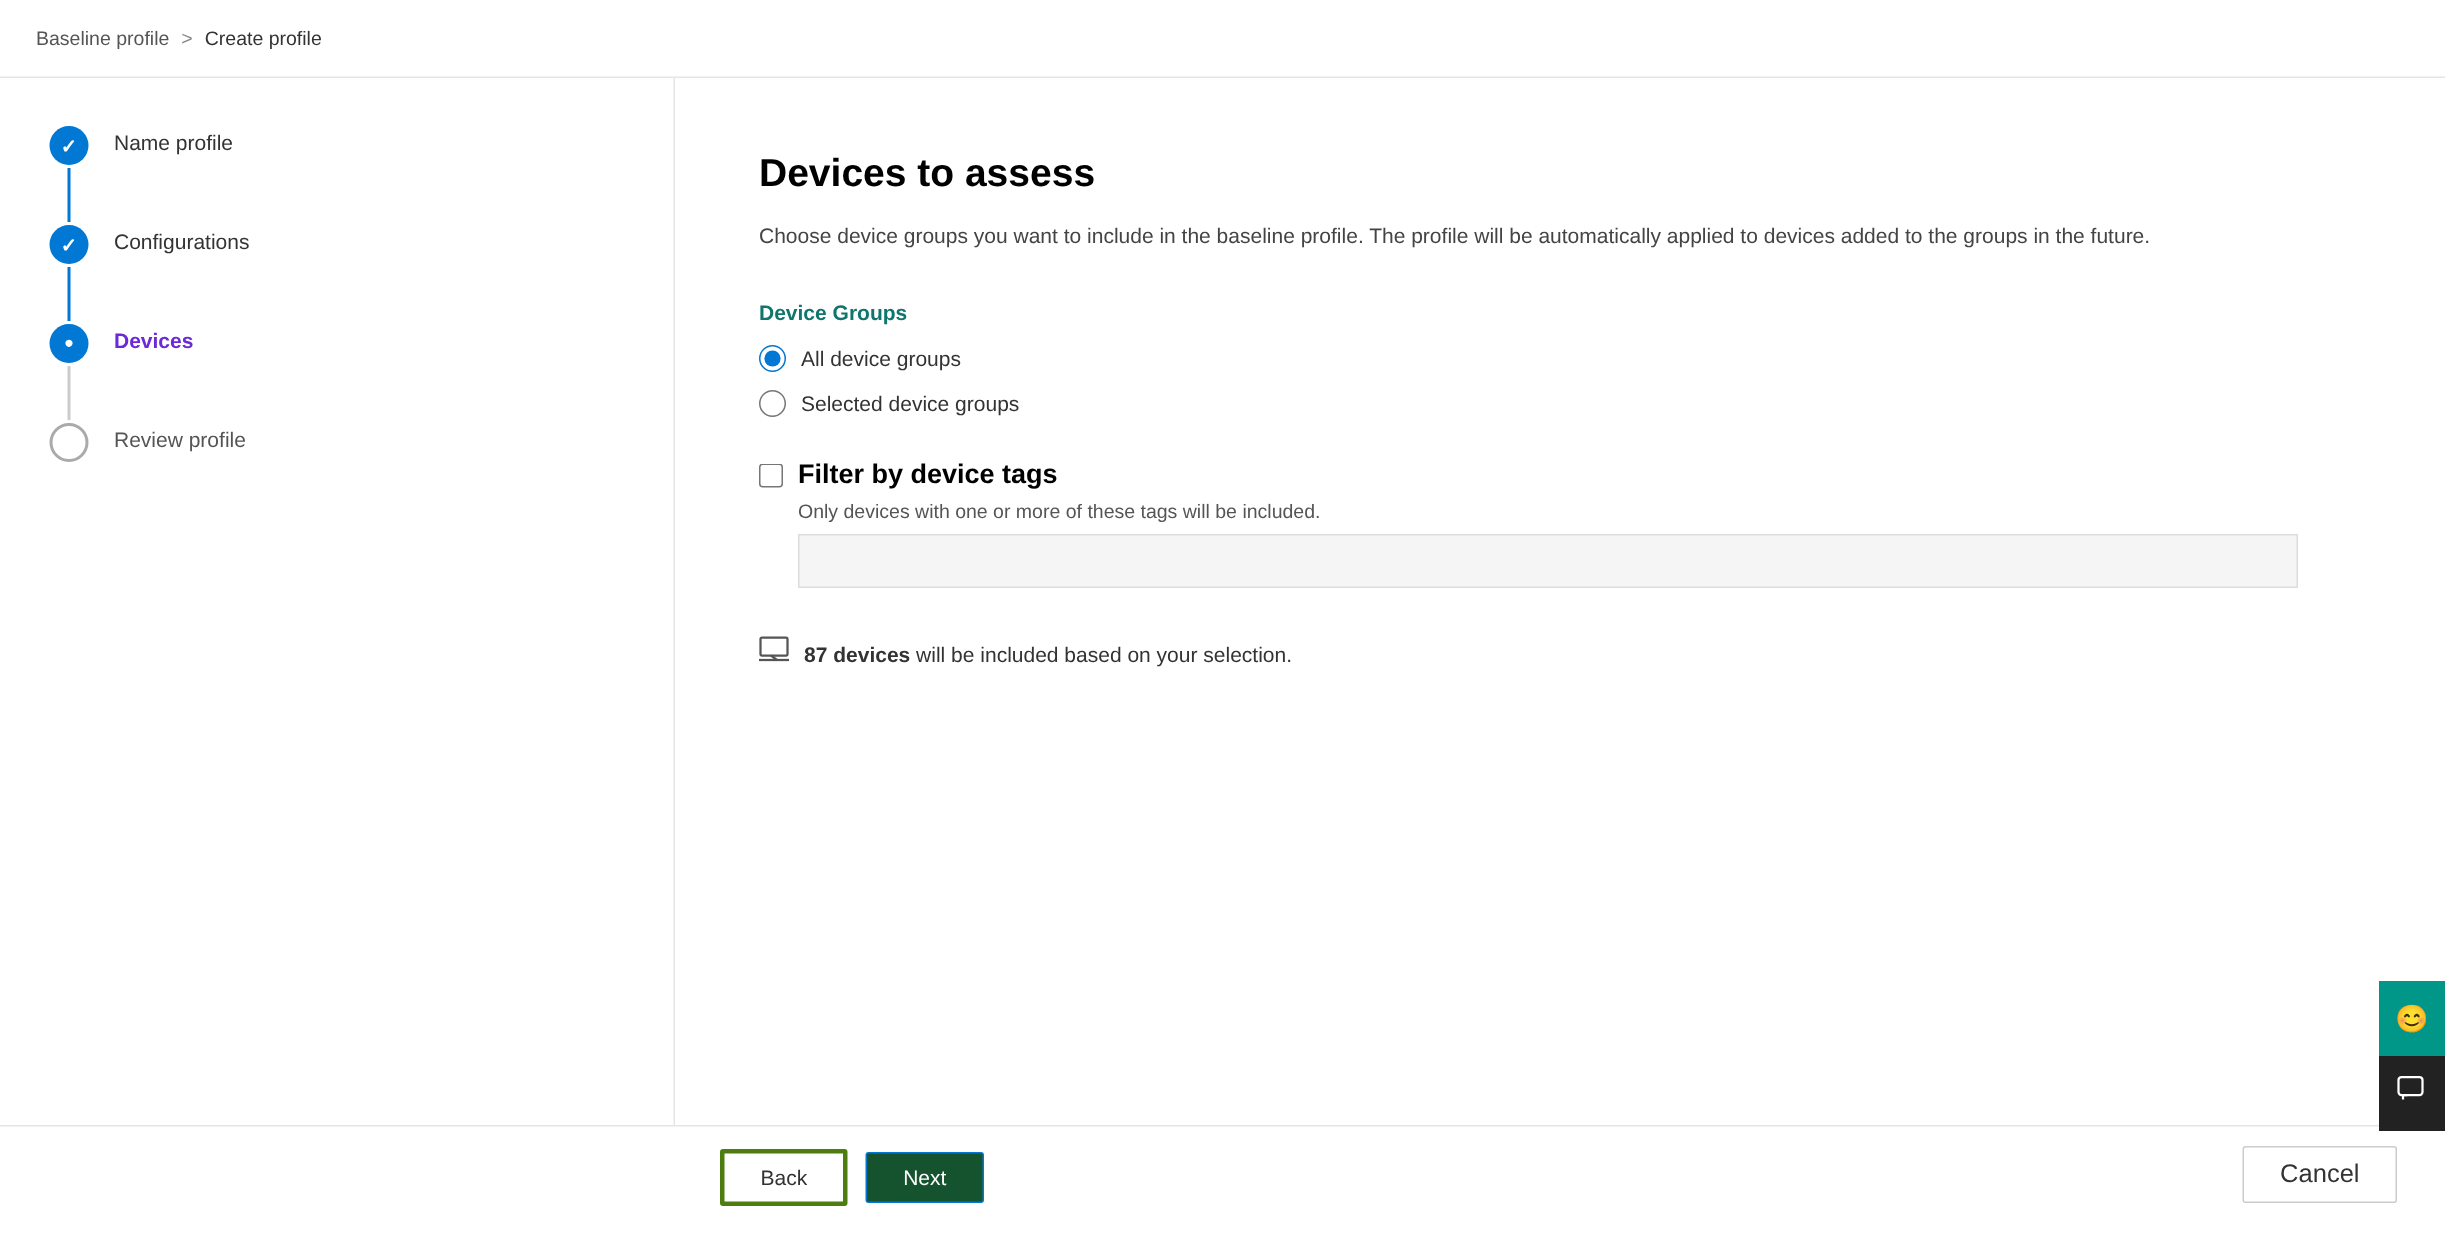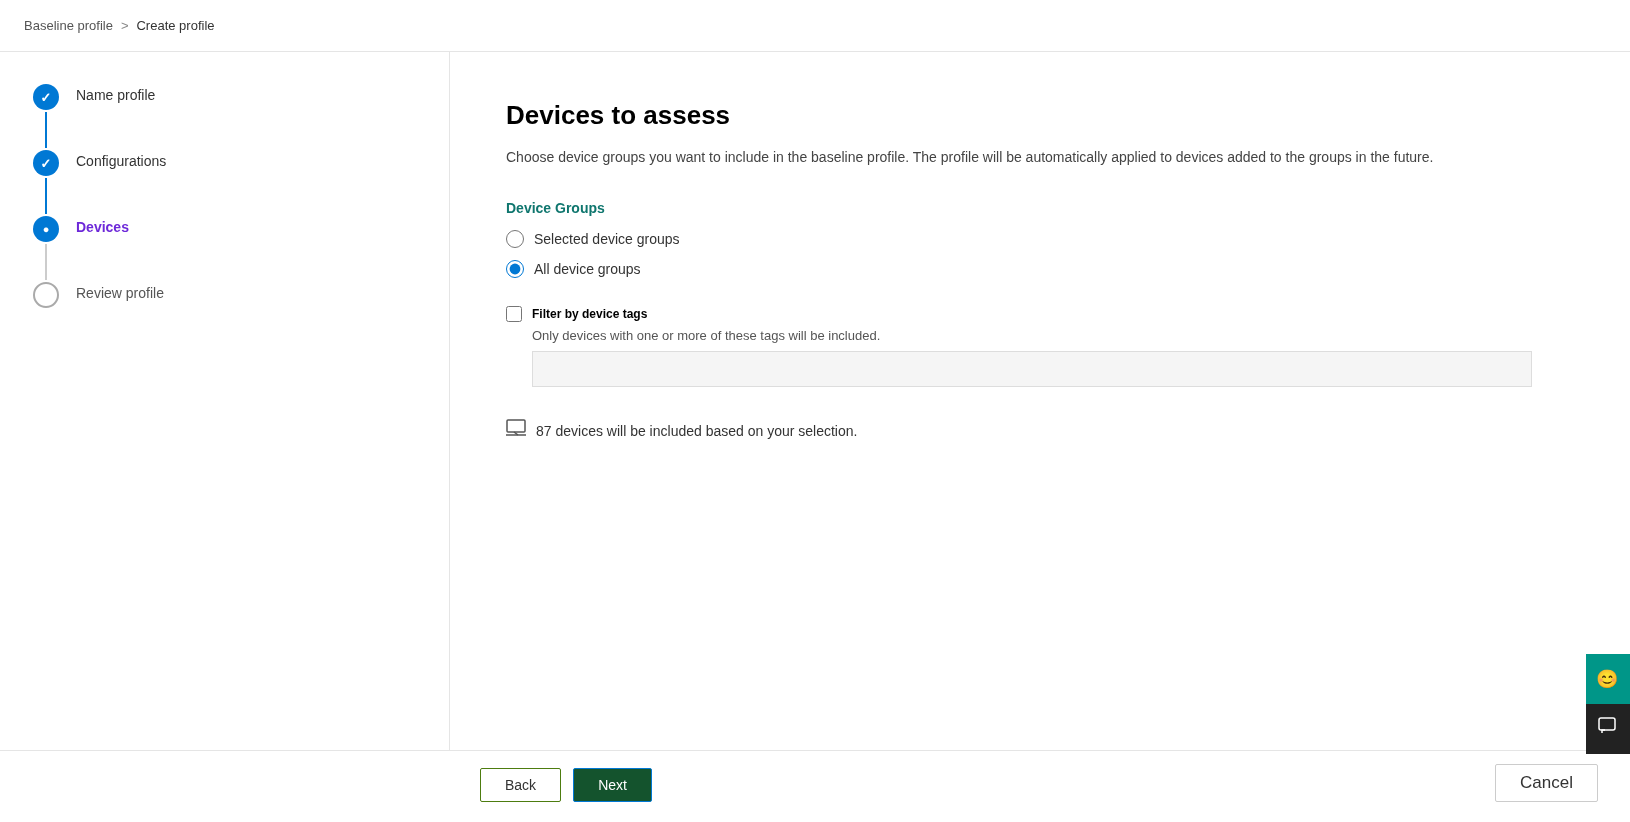--- a/index.html
+++ b/index.html
@@ -191,21 +191,21 @@
     }
 
     .checkbox-input {
       width: 16px;
       height: 16px;
       cursor: pointer;
       border: 1px solid #888;
     }
 
     .checkbox-label {
-      font-size: 12px;
+      font-size: 18px;
       font-weight: 600;
       color: #000;
       cursor: pointer;
     }
 
     .checkbox-hint {
       font-size: 13px;
       color: #555;
       margin-left: 26px;
       margin-bottom: 8px;
@@ -229,41 +229,41 @@
       font-size: 14px;
       color: #333;
     }
 
     .devices-count-icon {
       color: #555;
       font-size: 18px;
     }
 
     .devices-count-bold {
-      font-weight: 400;
+      font-weight: 700;
     }
 
     
     .footer {
       height: 68px;
       border-top: 1px solid #e5e5e5;
       display: flex;
       align-items: center;
       padding: 0 480px;
       gap: 12px;
       background: #fff;
     }
 
     .btn {
       padding: 8px 24px;
       font-size: 14px;
       border-radius: 2px;
       cursor: pointer;
       font-family: 'Segoe UI', Arial, sans-serif;
-      border: 1px solid #4d7c0f;
+      border: 3px solid #4d7c0f;
       background: #fff;
       color: #333;
     }
 
     .btn-primary {
       background: #14532d;
       color: #fff;
       border: 1px solid #0078d4;
     }
 
@@ -374,26 +374,26 @@
   </div>
 
   <div class="main-content">
     <h1 class="page-title">Devices to assess</h1>
     <p class="page-description">Choose device groups you want to include in the baseline profile. The profile will be automatically applied to devices added to the groups in the future.</p>
 
     <div class="section-label">Device Groups</div>
 
     <div class="radio-group">
       <label class="radio-item">
+        <input type="radio" name="deviceGroup" class="radio-input" checked="" style="">
+        <span class="radio-label">All device groups</span>
+      </label>
+      <label class="radio-item">
         <input type="radio" name="deviceGroup" class="radio-input" style="">
         <span class="radio-label">Selected device groups</span>
-      </label>
-      <label class="radio-item">
-        <input type="radio" name="deviceGroup" class="radio-input" checked="" style="">
-        <span class="radio-label">All device groups</span>
       </label>
     </div>
 
     <div class="checkbox-section">
       <div class="checkbox-item">
         <input type="checkbox" class="checkbox-input" style="">
         <span class="checkbox-label">Filter by device tags</span>
       </div>
       <div class="checkbox-hint">Only devices with one or more of these tags will be included.</div>
       <div class="tag-input-area"></div>

